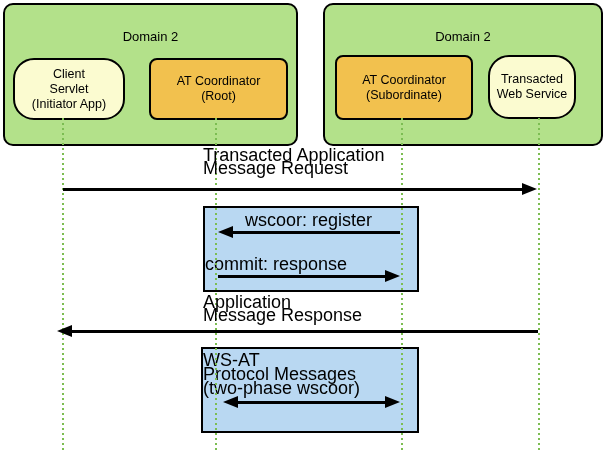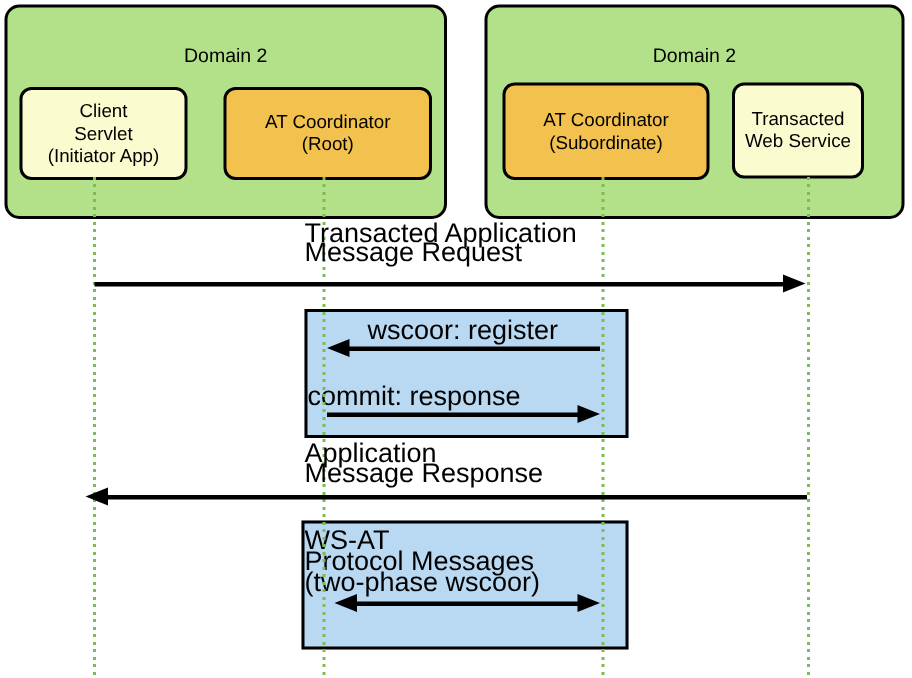--- a/index.html
+++ b/index.html
@@ -11,21 +11,21 @@
          font-family:"Liberation Sans", sans-serif;color:var(--ink);}
   .domain{position:absolute;background:var(--domain-fill);border:2px solid var(--box-border);
           border-radius:10px;box-sizing:border-box;z-index:0;}
   .d2{left:3px;top:3px;width:295px;height:143px;}
   .d1{left:323px;top:3px;width:280px;height:143px;}
   .domain-title{position:absolute;left:0;right:0;top:10px;text-align:center;
           font-size:13px;white-space:pre-line;margin-top:14px;}
   .component{position:absolute;border:2px solid var(--box-border);border-radius:8px;
           box-sizing:border-box;display:flex;align-items:center;justify-content:center;
           text-align:center;font-size:12.5px;line-height:15px;white-space:pre-line;z-index:1;}
-  .comp-app{background:var(--app-fill);}
+  .comp-app{background:var(--app-fill);border-radius:21px;}
   .comp-coord{background:var(--coordinator-fill);}
   .c-client{left:8px;top:53px;width:112px;height:62px;}
   .c-root{left:144px;top:53px;width:139px;height:62px;}
   .c-sub{left:10px;top:50px;width:138px;height:65px;}
   .c-tws{left:163px;top:50px;width:88px;height:64px;}
   .lifeline{position:absolute;top:118px;height:334px;width:2px;z-index:2;
           background:repeating-linear-gradient(to bottom,var(--lifeline) 0 2px,transparent 2px 5px);}
   .ll1{left:62px;} .ll2{left:215px;} .ll3{left:401px;} .ll4{left:538px;}
   .protocol-box{position:absolute;background:var(--protocol-fill);border:2px solid var(--box-border);
           box-sizing:border-box;z-index:1;}

